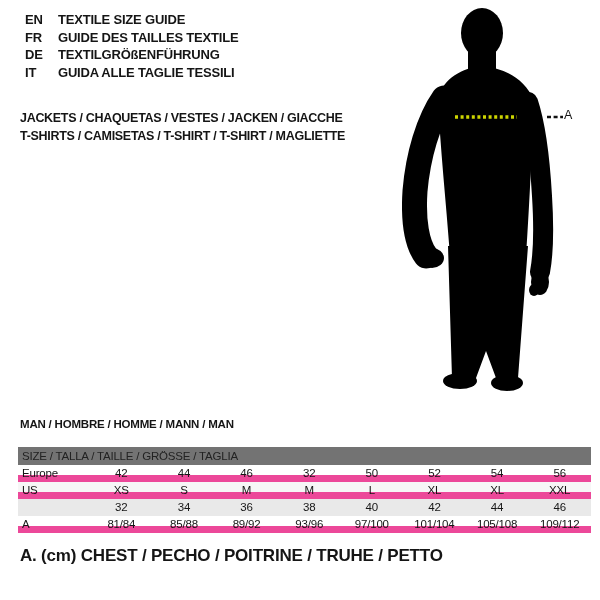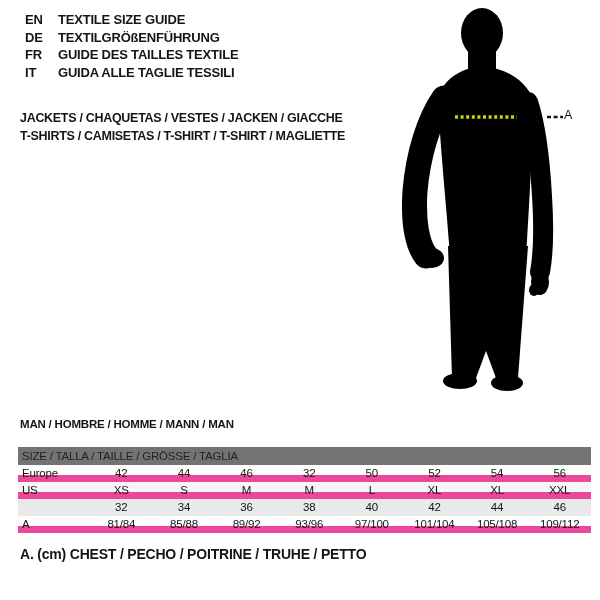--- a/index.html
+++ b/index.html
@@ -33,39 +33,39 @@
   .thead{background:#737373;height:18px;line-height:18px;padding-left:4px;color:#222;}
   .trow{display:flex;height:17px;line-height:17px;border-bottom:7px solid #ec4899;box-sizing:border-box;}
   .trow.row-0{background:#ffffff;}
   .trow.row-1{background:#f6f6f6;}
   .trow.row-2{background:#e9e9e9;border-bottom:none;}
   .trow.row-3{background:#ffffff;}
   .tlabel{flex:0 0 72px;padding-left:4px;box-sizing:border-box;}
   .tcell{flex:1;text-align:center;}
 
   
-  .footnote{position:absolute;left:20px;top:546px;font-size:14px;font-weight:bold;letter-spacing:-0.2px;}
+  .footnote{position:absolute;left:20px;top:546px;font-size:17px;font-weight:bold;letter-spacing:-0.2px;}
 </style>
 </head>
 <body>
 
 <div class="canvas">
 
   <div class="lang-list">
     <div class="lang-row">
       <span class="lang-code">EN</span>
       <span class="lang-label">TEXTILE SIZE GUIDE</span>
     </div>
     <div class="lang-row">
+      <span class="lang-code">FR</span>
+      <span class="lang-label">GUIDE DES TAILLES TEXTILE</span>
+    </div>
+    <div class="lang-row">
       <span class="lang-code">DE</span>
       <span class="lang-label">TEXTILGRÖßENFÜHRUNG</span>
-    </div>
-    <div class="lang-row">
-      <span class="lang-code">FR</span>
-      <span class="lang-label">GUIDE DES TAILLES TEXTILE</span>
     </div>
     <div class="lang-row">
       <span class="lang-code">IT</span>
       <span class="lang-label">GUIDA ALLE TAGLIE TESSILI</span>
     </div>
   </div>
 
   <div class="categories">
     <div class="cat-line">JACKETS / CHAQUETAS / VESTES / JACKEN / GIACCHE</div>
     <div class="cat-line">T-SHIRTS / CAMISETAS / T-SHIRT / T-SHIRT / MAGLIETTE</div>

